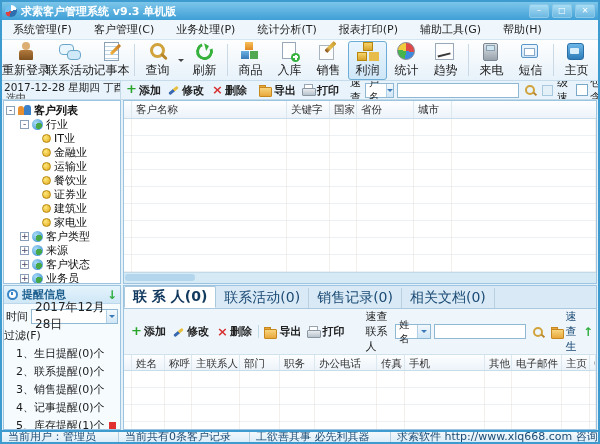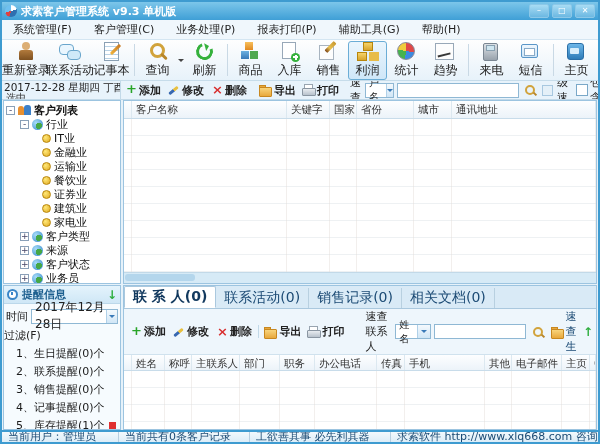--- a/index.html
+++ b/index.html
@@ -125,20 +125,21 @@
     <span class="t-title">求索客户管理系统 v9.3 单机版</span>
     <span class="t-btn">–</span>
     <span class="t-btn">□</span>
     <span class="t-btn">✕</span>
   </div>
 
   <div class="menubar">
     <span class="menu-item">系统管理(F)</span>
     <span class="menu-item">客户管理(C)</span>
     <span class="menu-item">业务处理(P)</span>
+    <span class="menu-item">统计分析(T)</span>
     <span class="menu-item">报表打印(P)</span>
     <span class="menu-item">辅助工具(G)</span>
     <span class="menu-item">帮助(H)</span>
   </div>
 
   <div class="toolbar">
     <div class="tb-btn">
       <span class="tb-ico i-relogin"></span>
       <span>重新登录</span>
     </div>
@@ -304,21 +305,20 @@
       </div>
     </div>
     <div class="panel rightcol">
       <div class="main-grid ghead">
         <div></div>
         <div>客户名称</div>
         <div>关键字</div>
         <div>国家</div>
         <div>省份</div>
         <div>城市</div>
-        <div>通讯地址</div>
       </div>
       <div class="main-grid gbody">
         <div></div>
           <div></div>
           <div></div>
           <div></div>
           <div></div>
           <div></div>
           <div></div>
       </div>

